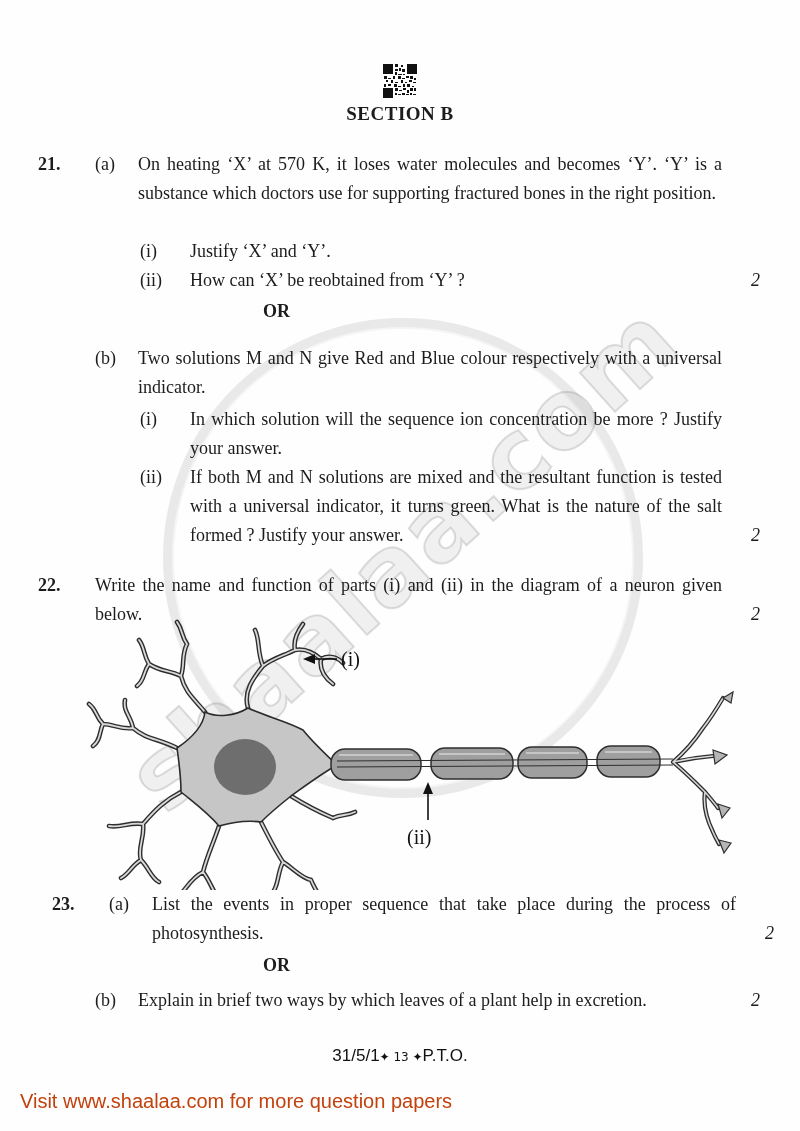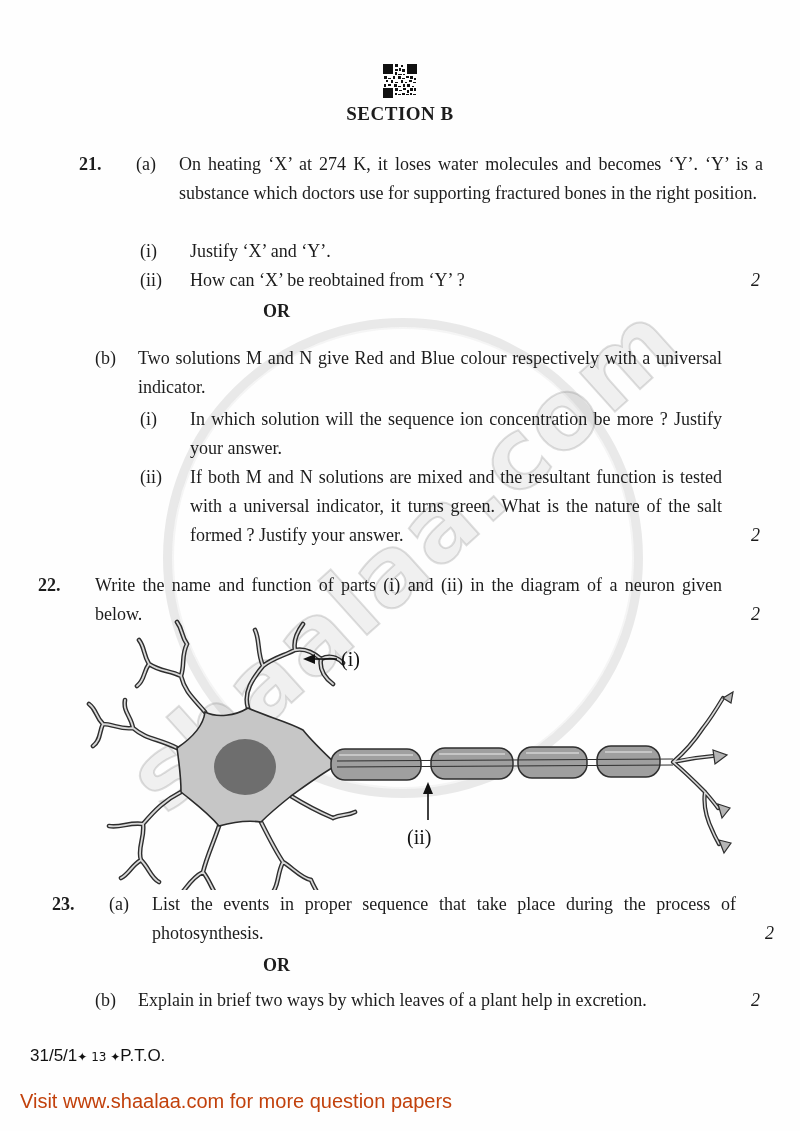--- a/index.html
+++ b/index.html
@@ -48,21 +48,21 @@
   .w532{width:532px;flex:none;}
   .marks{
     width:38px;flex:none;margin-left:auto;
     text-align:right;font-style:italic;
     align-self:flex-end;
   }
   .or{font-weight:bold;font-size:18px;line-height:22px;}
   
   .footer{
     left:30px;top:1046px;width:740px;
-    display:flex;justify-content:flex-start;align-items:baseline;
+    display:flex;justify-content:center;align-items:baseline;
     font-family:"Liberation Sans", sans-serif;
     font-size:17px;color:#111;
   }
   .page-marker{font-family:"DejaVu Sans", sans-serif;font-size:12px;}
   .bottom-note{
     left:20px;top:1090px;
     font-family:"Liberation Sans", sans-serif;
     font-size:20px;color:#c2410c;
   }
   svg text{font-family:"Liberation Serif", serif;}
@@ -122,24 +122,24 @@
         <rect x="11" y="22" width="2" height="1"></rect>
         <rect x="14" y="21" width="2" height="2"></rect>
         <rect x="17" y="22" width="2" height="1"></rect>
         <rect x="20" y="21" width="1" height="2"></rect>
         <rect x="22" y="22" width="2" height="1"></rect>
     </g>
   </svg>
 
   <div class="abs section-title">SECTION B</div>
 
-  <div class="abs qrow" style="left:38px;top:150px;width:722px;margin-left:41px;">
+  <div class="abs qrow" style="left:38px;top:150px;width:722px;">
     <span class="qnum">21.</span>
     <span class="qsub">(a)</span>
-    <span class="qtext w584">On heating ‘X’ at 274 K, it loses water molecules and becomes ‘Y’. ‘Y’ is a substance which doctors use for supporting fractured bones in the right position.</span>
+    <span class="qtext w584">On heating ‘X’ at 570 K, it loses water molecules and becomes ‘Y’. ‘Y’ is a substance which doctors use for supporting fractured bones in the right position.</span>
   </div>
 
   <div class="abs" style="left:140px;top:237px;width:620px;">
     <div class="qrow">
       <span class="isub">(i)</span>
       <span class="qtext w532">Justify ‘X’ and ‘Y’.</span>
     </div>
     <div class="qrow">
       <span class="isub">(ii)</span>
       <span class="qtext w532">How can ‘X’ be reobtained from ‘Y’ ?</span>

